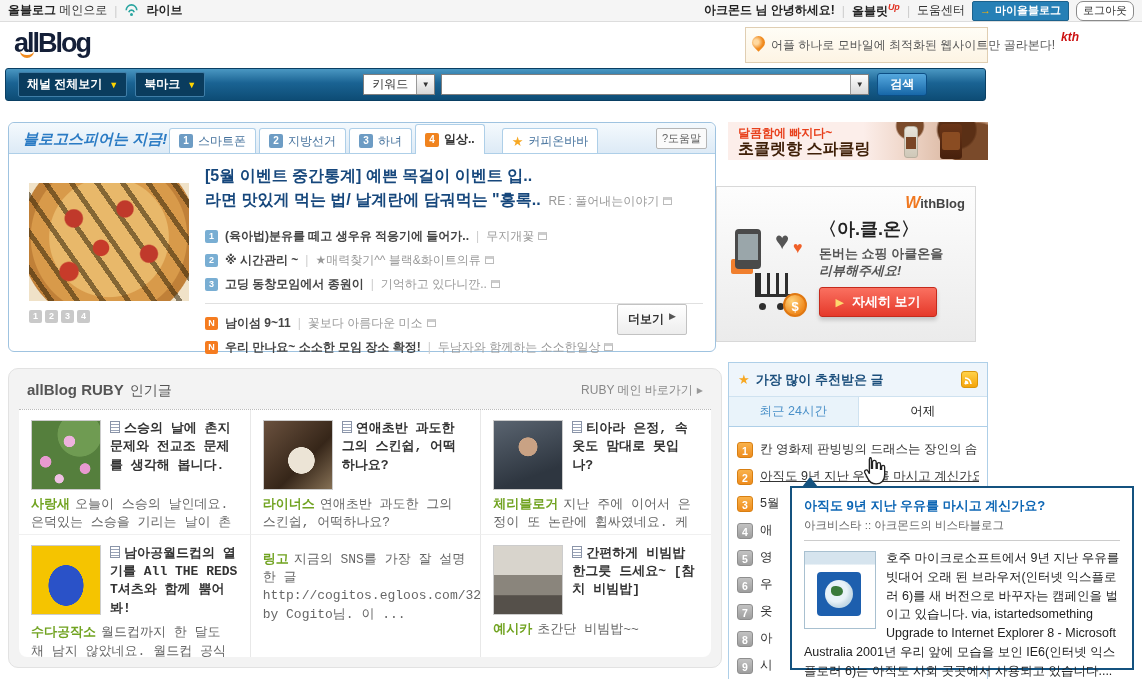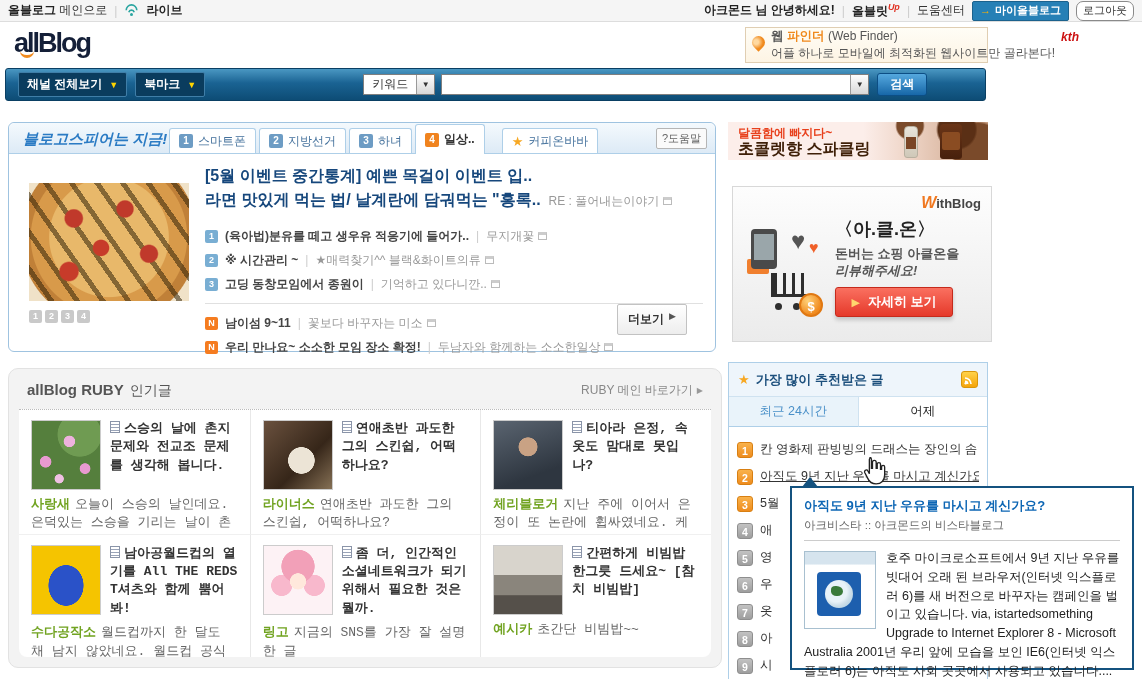--- a/index.html
+++ b/index.html
@@ -114,21 +114,21 @@
       linear-gradient(90deg,#fceeea 0 52%,#eed4c6 70%,#c99f82 100%); }
   .choco .l1 { position:absolute; left:10px; top:3px; color:#e8401c; font-size:12px; font-weight:bold; }
   .choco .l2 { position:absolute; left:10px; top:17px; color:#3f2008; font-size:16px; font-weight:bold; }
   .bottle { position:absolute; border-radius:4px 4px 3px 3px; }
   .bottle.b1 { left:176px; top:4px; width:14px; height:32px; background:linear-gradient(#e8e4da,#cfc8b8);
     border:1px solid #b8b0a0; }
   .bottle.b1::after { content:""; position:absolute; left:1px; top:10px; right:1px; height:12px; background:#7a4525; }
   .bottle.b2 { left:212px; top:2px; width:22px; height:35px; background:linear-gradient(#6a3517,#47200c); }
   .bottle.b2::after { content:""; position:absolute; left:2px; top:8px; right:2px; height:18px; background:#8a4c22; border-radius:2px; }
 
-  .withblog { position:absolute; left:732px; top:186px; width:260px; height:156px; border:1px solid #d8d8d8;
+  .withblog { position:absolute; left:716px; top:186px; width:260px; height:156px; border:1px solid #d8d8d8;
     background:linear-gradient(#fdfdfd,#ebebeb); }
   .wb-brand { position:absolute; right:10px; top:7px; font-size:13px; font-weight:bold; color:#444; }
   .wb-brand .w { color:#f07820; font-style:italic; font-size:16px; }
   .wb-title { position:absolute; left:102px; top:30px; font-size:18px; font-weight:bold; color:#222; }
   .wb-l1 { position:absolute; left:102px; top:58px; font-size:13px; color:#555; font-weight:bold; }
   .wb-l2 { position:absolute; left:102px; top:75px; font-size:13px; color:#555; font-weight:bold; font-style:italic; }
   .wb-btn { position:absolute; left:102px; top:100px; width:118px; height:30px; border-radius:3px;
     background:linear-gradient(#fa7060,#e5392a); border:1px solid #c52a1c; color:#fff; font-size:13px; font-weight:bold;
     display:flex; align-items:center; justify-content:center; gap:8px; cursor:pointer; box-shadow:0 3px 4px rgba(0,0,0,.18); }
   .wb-btn .arr { color:#ffd76e; font-size:11px; }
@@ -248,21 +248,20 @@
       </span>
     <span class="btn-logout">로그아웃</span>
   </div>
 </div>
 
 <div class="header">
   <div class="logo"><span>allBlog</span><span class="smile"></span></div>
   <div class="webfinder">
     <span class="pin"></span>
     <div class="wf-text">
-      <div class="wf-t1"><span>웹</span> <span class="hi">파인더</span> <span class="post">(Web Finder)</span></div>
       <div class="wf-t2">어플 하나로 모바일에 최적화된 웹사이트만 골라본다!</div>
     </div>
     <span class="kth">kth</span>
   </div>
 </div>
 
 <div class="searchbar">
   <span class="nav-btn">
       <span>채널 전체보기</span>
       <span class="caret">▼</span>
@@ -340,21 +339,21 @@
           <span class="badge-sm">3</span>
           <span class="t">고딩 동창모임에서 종원이</span>
             <span class="sep">|</span>
           <span class="s"><span>기억하고 있다니깐..</span><span class="ext"></span></span>
         </div>
         <div class="divider"></div>
         <div class="item">
           <span class="badge-sm new">N</span>
           <span class="t">남이섬 9~11</span>
             <span class="sep">|</span>
-          <span class="s"><span>꽃보다 바꾸자는 미소</span><span class="ext"></span></span>
+          <span class="s"><span>꽃보다 아름다운 미소</span><span class="ext"></span></span>
         </div>
         <div class="item">
           <span class="badge-sm new">N</span>
           <span class="t">우리 만나요~ 소소한 모임 장소 확정!</span>
             <span class="sep">|</span>
           <span class="s"><span>두남자와 함께하는 소소한일상</span><span class="ext"></span></span>
         </div>
       </div>
       <div class="btn-more">
           <span>더보기</span>
@@ -423,24 +422,20 @@
       <div class="card-body"><span class="author">체리블로거</span><span>지난 주에 이어서 은정이 또 논란에 휩싸였네요. 케이블 방송에서 트레이닝 복 안에 입...</span></div>
     </div>
     <div class="cell">
       <div class="card-top">
           <span class="thumb t4"></span>
         <span class="card-title"><span class="doc"></span><span>남아공월드컵의 열기를 All THE REDS T셔츠와 함께 뿜어봐!</span></span>
         </div>
       <div class="card-body"><span class="author">수다공작소</span><span>월드컵까지 한 달도 채 남지 않았네요. 월드컵 공식티셔츠 입고 응원해보세요.</span></div>
     </div>
     <div class="cell">
-      <div class="card-top">
-          <span class="thumb t5"></span>
-        <span class="card-title"><span class="doc"></span><span>좀 더, 인간적인 소셜네트워크가 되기 위해서 필요한 것은 뭘까.</span></span>
-        </div>
       <div class="card-body"><span class="author">링고</span><span>지금의 SNS를 가장 잘 설명한 글 http://cogitos.egloos.com/3275811 by Cogito님. 이 ...</span></div>
     </div>
     <div class="cell">
       <div class="card-top">
           <span class="thumb t6"></span>
         <span class="card-title"><span class="doc"></span><span>간편하게 비빔밥 한그릇 드세요~ [참치 비빔밥]</span></span>
         </div>
       <div class="card-body"><span class="author">예시카</span><span>초간단 비빔밥~~</span></div>
     </div>
   </div>

